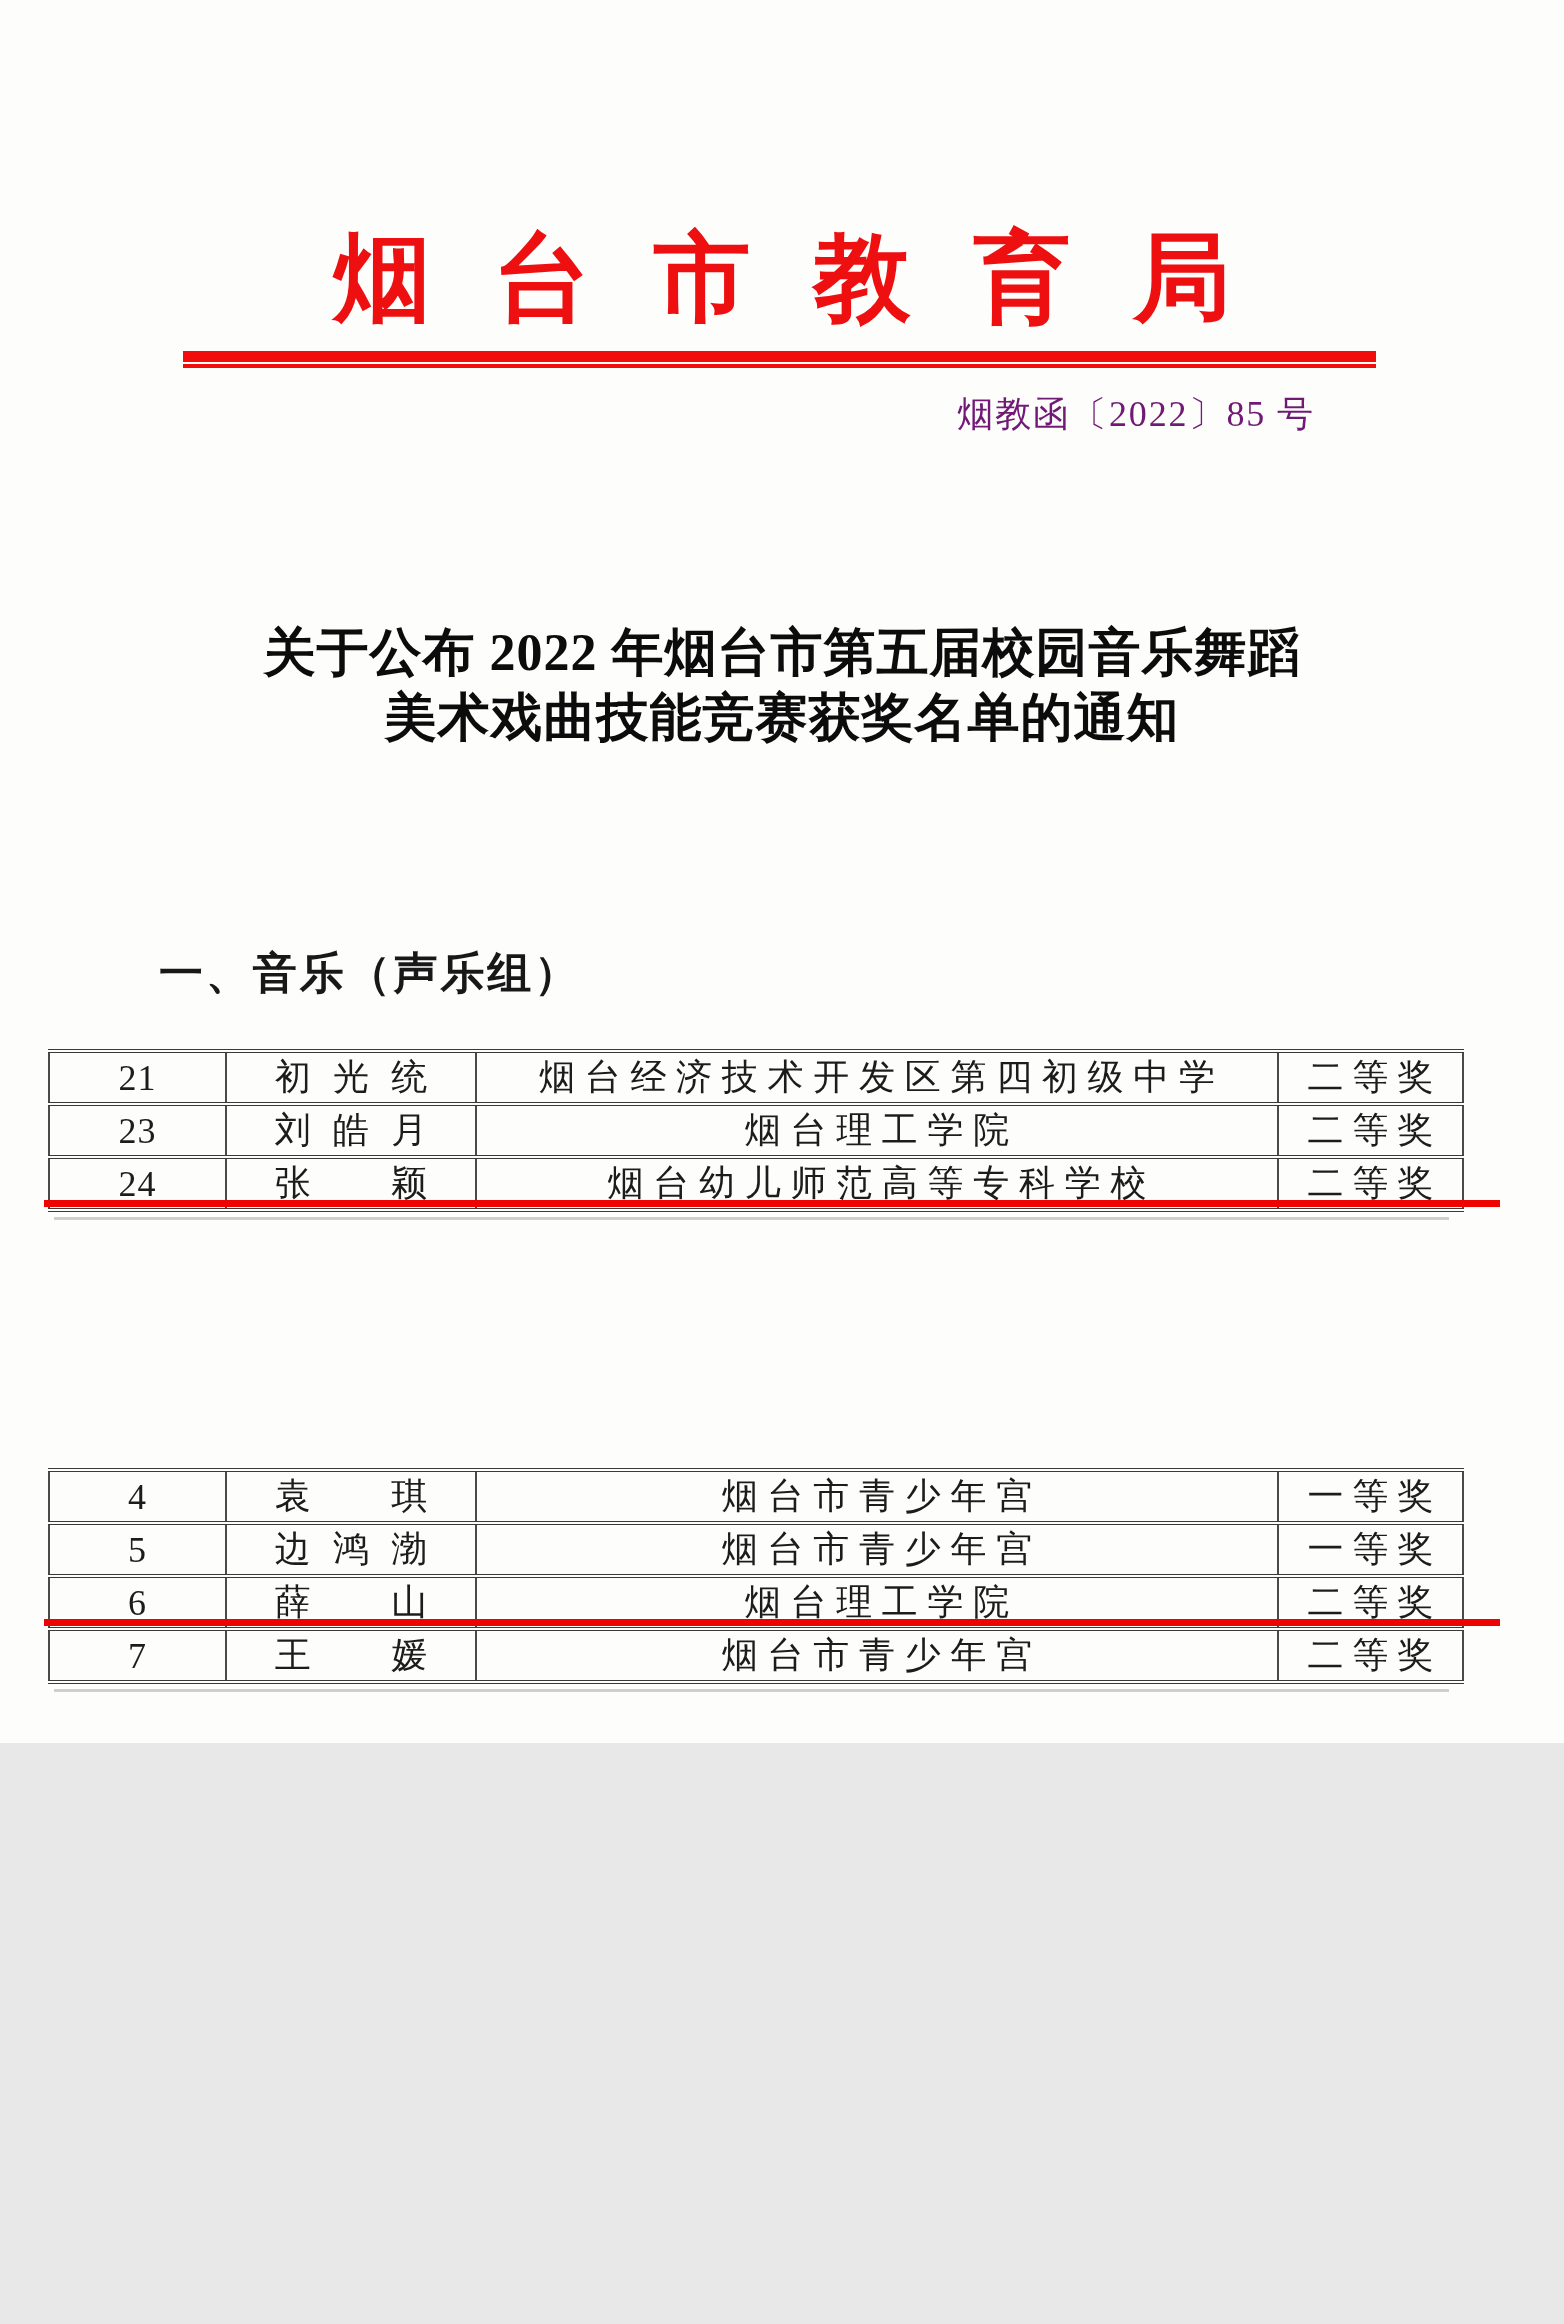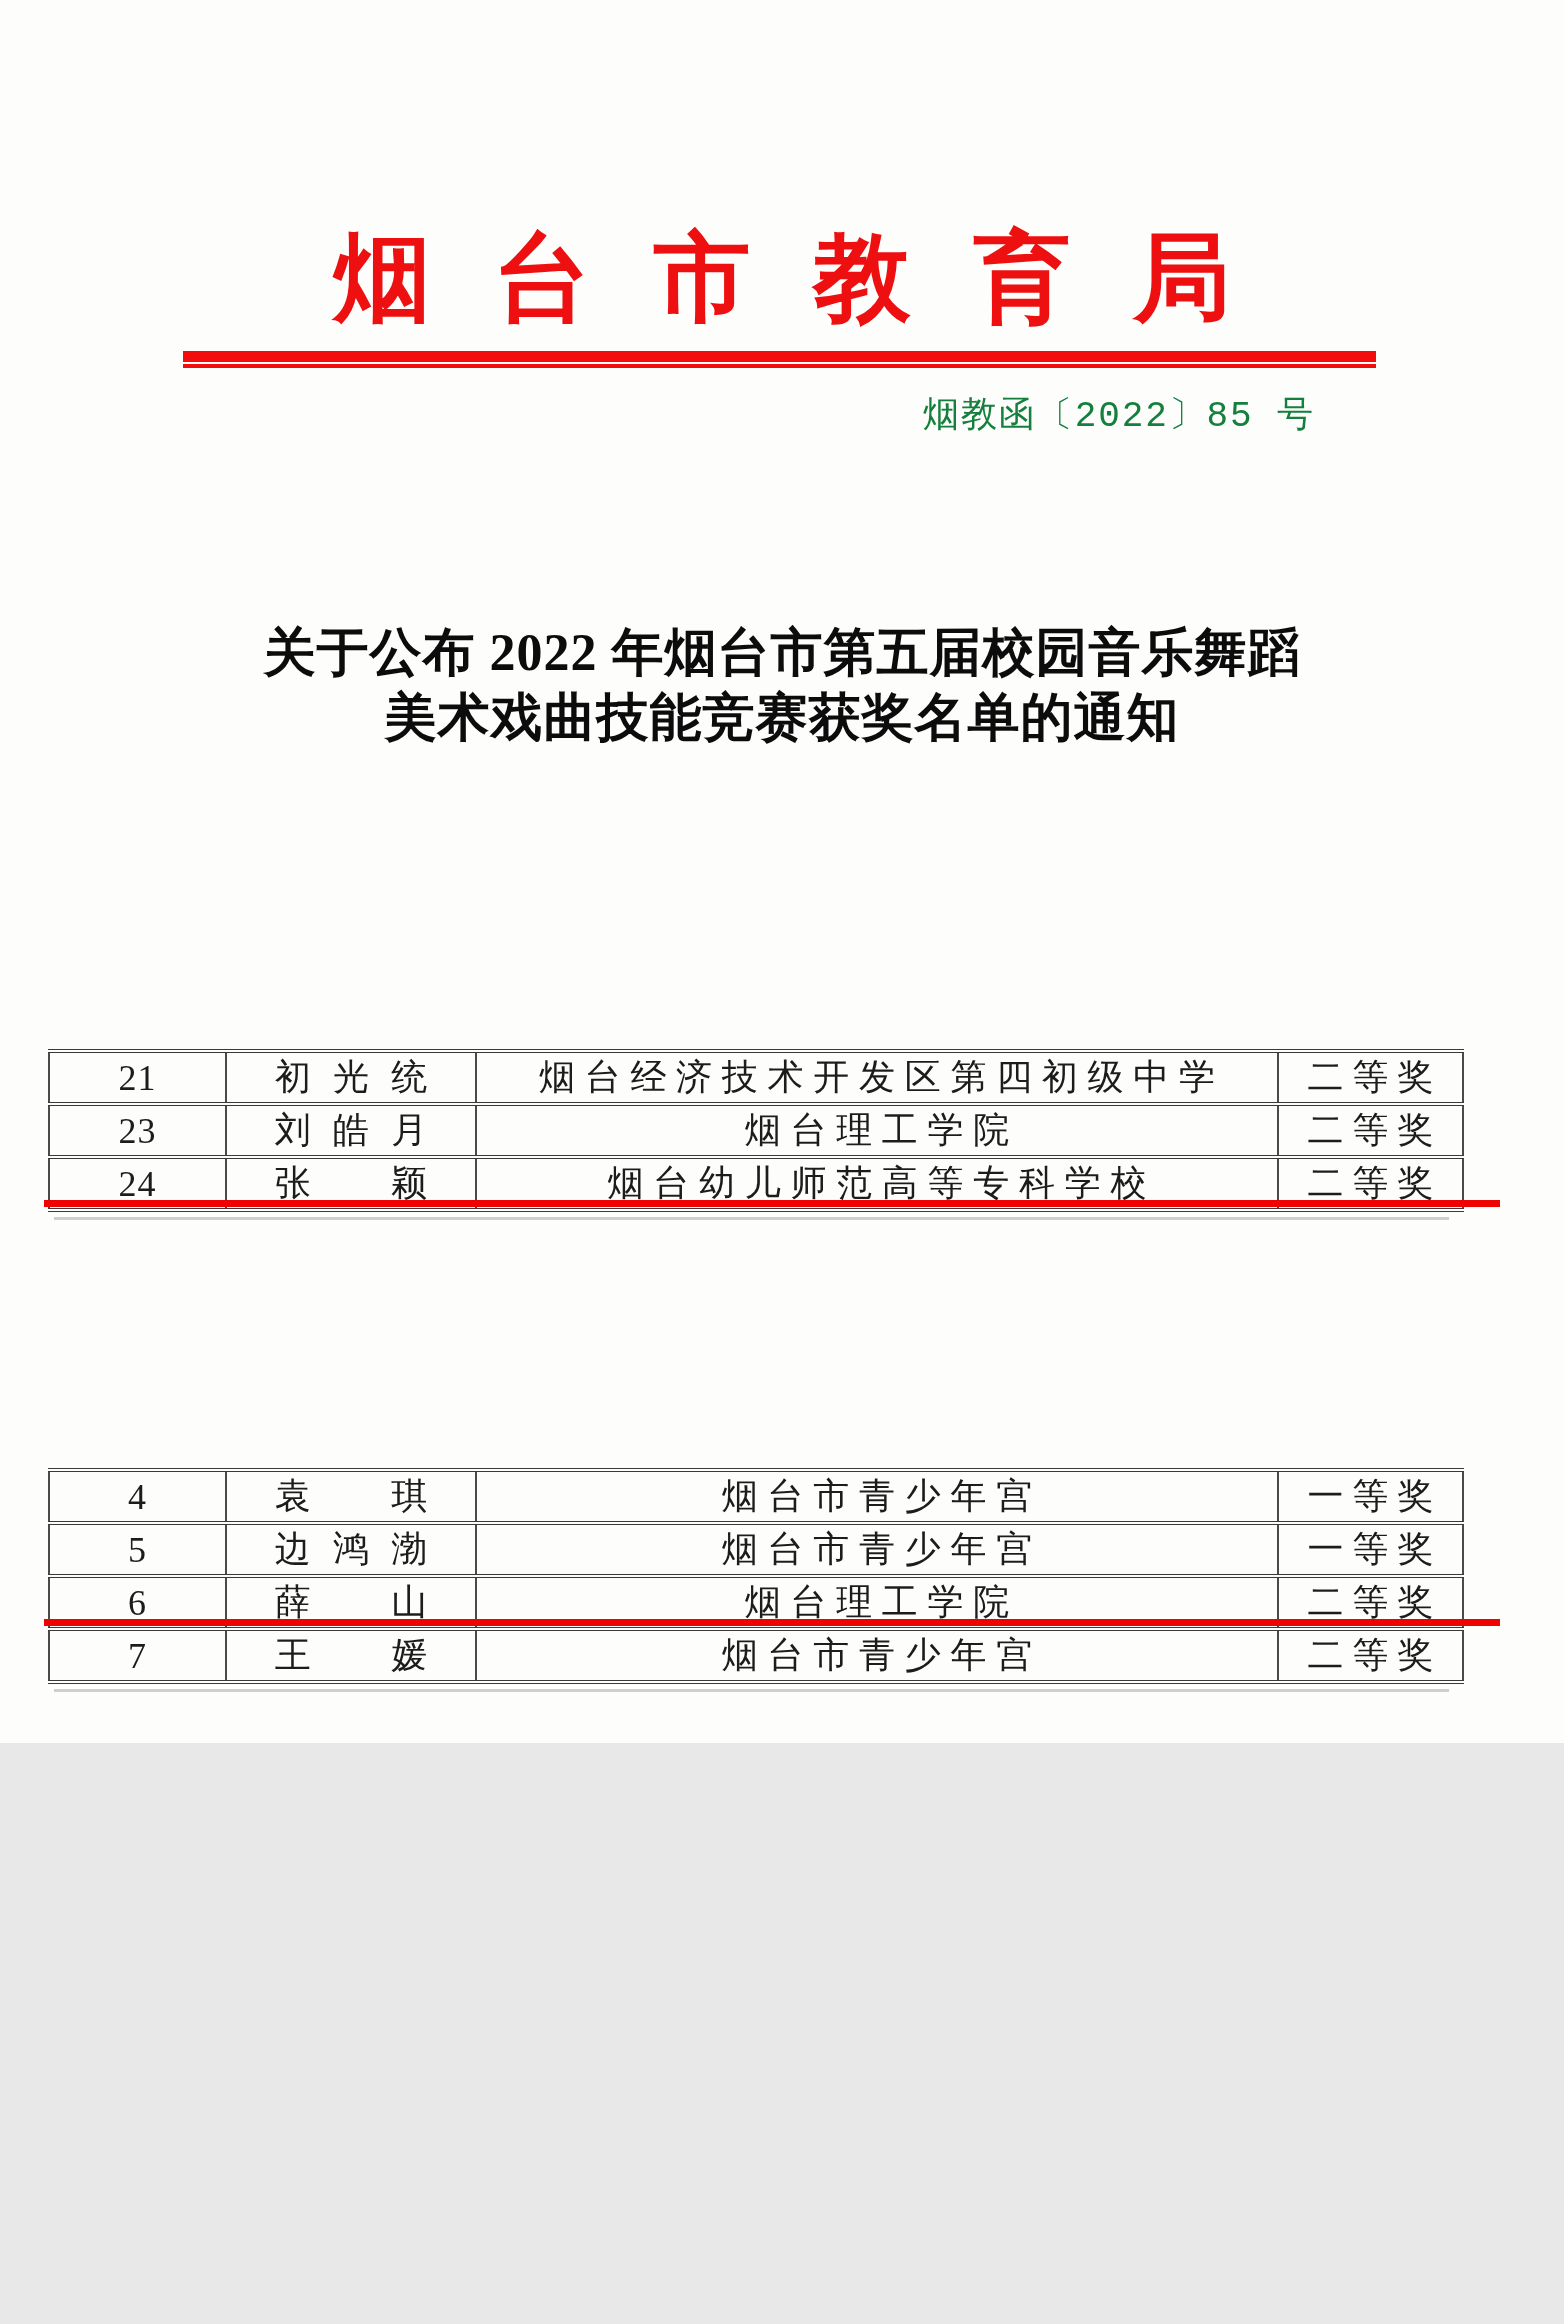--- a/index.html
+++ b/index.html
@@ -21,23 +21,22 @@
     white-space:nowrap;
     font-family:"Liberation Serif","DejaVu Serif",serif;
   }
   .rule-top{position:absolute;top:351px;left:183px;width:1193px;}
   .rule-top .thick{height:10.6px;}
   .rule-top .gap{height:2.9px;}
   .rule-top .thin{height:3.9px;}
   .doc-no{
     position:absolute;top:390px;right:249px;
     font-size:36px;letter-spacing:1.9px;
-    color:#15803d;
+    color:#701a75;
     white-space:nowrap;
-    font-family:Liberation Mono, monospace;
   }
   
   .doc-title{
     position:absolute;top:620px;left:0;right:0;
     text-align:center;
     font-size:52px;font-weight:700;
     line-height:65px;
     color:#0c0c0c;
     letter-spacing:1px;
   }
@@ -110,20 +109,21 @@
     <div class="thin" style="background: rgb(242, 12, 12);"></div>
   </div>
 
   <div class="doc-no">烟教函〔2022〕85 号</div>
 
   <div class="doc-title">
     <div>关于公布 2022 年烟台市第五届校园音乐舞蹈</div>
     <div>美术戏曲技能竞赛获奖名单的通知</div>
   </div>
 
+  <div class="sec-heading s0">一、音乐（声乐组）</div>
 
   <div class="table-wrap t0">
     <table class="award">
       <colgroup>
           <col class="c0">
           <col class="c1">
           <col class="c2">
           <col class="c3">
         </colgroup>
       <tbody>

